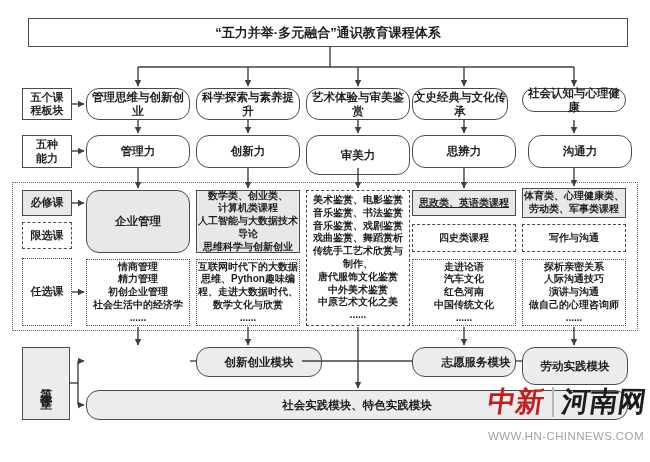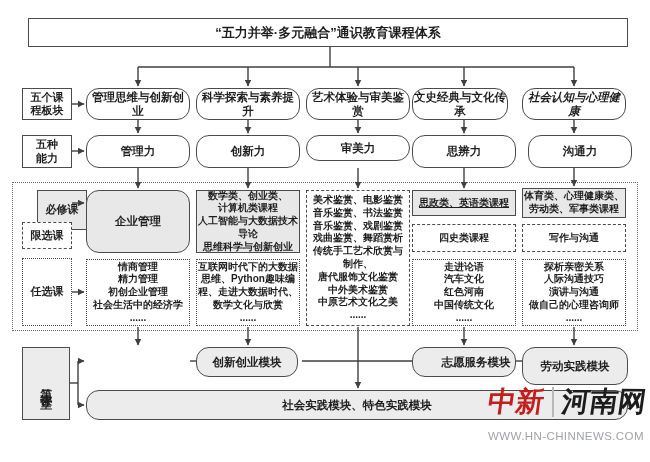--- a/index.html
+++ b/index.html
@@ -37,31 +37,31 @@
 
   <div class="box f11" style="left:22px;top:88px;width:50px;height:32px;">五个课
 程板块</div>
   <div class="box f11" style="left:22px;top:135px;width:50px;height:33px;">五种
 能力</div>
 
   <div class="box f115" style="left:86px;top:88px;width:104px;height:32px;">管理思维与创新创业</div>
   <div class="box f115" style="left:196px;top:88px;width:104px;height:32px;">科学探索与素养提升</div>
   <div class="box f115" style="left:306px;top:88px;width:104px;height:32px;">艺术体验与审美鉴赏</div>
   <div class="box f115" style="left:412px;top:88px;width:96px;height:32px;">文史经典与文化传承</div>
-  <div class="box f115" style="left:522px;top:88px;width:104px;height:32px;font-style:italic;">社会认知与心理健康</div>
+  <div class="box f115" style="left:522px;top:88px;width:104px;height:24px;">社会认知与心理健康</div>
 
   <div class="box f115" style="left:86px;top:135px;width:104px;height:33px;">管理力</div>
   <div class="box f115" style="left:196px;top:135px;width:104px;height:33px;">创新力</div>
-  <div class="box f115" style="left:306px;top:135px;width:104px;height:26px;">审美力</div>
+  <div class="box f115" style="left:306px;top:135px;width:104px;height:40px;">审美力</div>
   <div class="box f115" style="left:412px;top:135px;width:104px;height:33px;">思辨力</div>
   <div class="box f115" style="left:528px;top:135px;width:104px;height:33px;">沟通力</div>
 
   <div class="container-dotted" style="left:12px;top:182px;width:626px;height:149px;"></div>
 
-  <div class="box f11 fill" style="left:37px;top:190px;width:50px;height:40px;">必修课</div>
+  <div class="box f11 fill" style="left:22px;top:190px;width:50px;height:26px;">必修课</div>
   <div class="box f11 dashedb" style="left:22px;top:222px;width:50px;height:27px;">限选课</div>
   <div class="box f11 dottedb" style="left:22px;top:258px;width:50px;height:68px;">任选课</div>
 
   <div class="box f115 fill" style="left:86px;top:190px;width:104px;height:63px;">企业管理</div>
   <div class="box f10 dottedb" style="left:86px;top:259px;width:104px;height:67px;">情商管理
 精力管理
 初创企业管理
 社会生活中的经济学
 ......</div>
 
@@ -100,21 +100,21 @@
   <div class="box f10 dashedb" style="left:522px;top:224px;width:104px;height:28px;">写作与沟通</div>
   <div class="box f10 dottedb" style="left:522px;top:259px;width:104px;height:67px;">探析亲密关系
 人际沟通技巧
 演讲与沟通
 做自己的心理咨询师
 ......</div>
 
   <div class="box fill2" style="left:22px;top:347px;width:48px;height:73px;">
     <span class="vtext">第二课堂</span>
   </div>
-  <div class="box f115 fill2" style="left:196px;top:347px;width:102px;height:30px;">创新创业模块</div>
+  <div class="box f115 fill2" style="left:196px;top:347px;width:126px;height:30px;">创新创业模块</div>
   <div class="box f115 fill2" style="left:412px;top:347px;width:104px;height:30px;padding-left:24px;">志愿服务模块</div>
   <div class="box f115 fill2" style="left:522px;top:347px;width:106px;height:38px;">劳动实践模块</div>
   <div class="box f115 fill2" style="left:86px;top:390px;width:542px;height:30px;z-index:1;">社会实践模块、特色实践模块</div>
 
 
   <div class="wm" style="left:485px;top:379px;width:163px;height:46px;">
     <span class="brand-left">中新</span>
     <span class="divider"></span>
     <span class="brand-right">河南网</span>
   </div>

